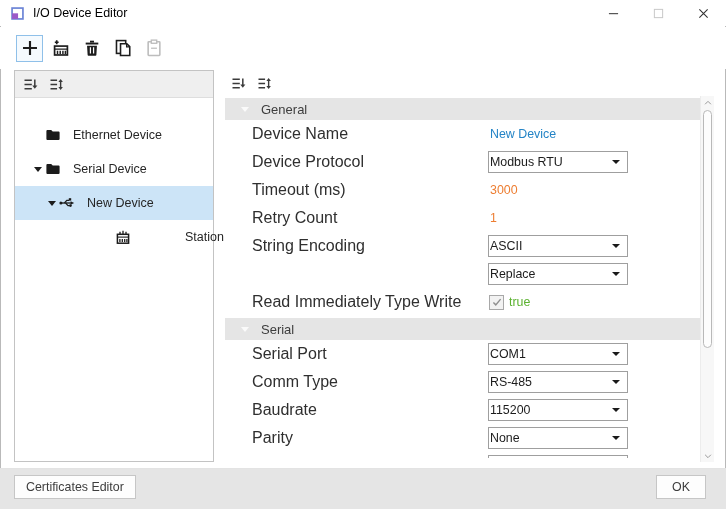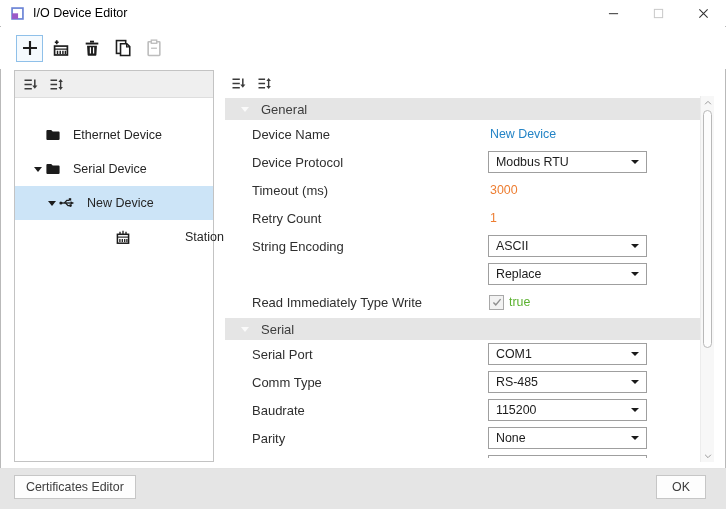--- a/index.html
+++ b/index.html
@@ -46,24 +46,24 @@
   .tree-label{margin-left:8px;white-space:nowrap;}
 
   
   .insp-panel{position:absolute;left:225px;top:70px;width:489px;height:392px;overflow:hidden;background:#fff;}
   .insp-toolbar{height:26px;display:flex;align-items:center;padding-left:6px;gap:11px;color:#3a3a3a;}
   .insp-content{position:absolute;top:26px;left:0;width:475px;bottom:4px;overflow:hidden;}
   .section-header{height:22px;margin-top:2px;display:flex;align-items:center;background:#e5e5e5;}
   .caret-light{width:0;height:0;border-left:4px solid transparent;border-right:4px solid transparent;border-top:5px solid #fafafa;margin-left:16px;}
   .section-title{margin-left:12px;font-size:13px;color:#3d3d3d;}
   .prop-row{height:28px;position:relative;}
-  .prop-label{position:absolute;left:27px;top:50%;transform:translateY(-50%);font-size:13px;color:#2f2f2f;white-space:nowrap;}
+  .prop-label{position:absolute;left:27px;top:50%;transform:translateY(-50%);font-size:16px;color:#2f2f2f;white-space:nowrap;}
   .prop-control{position:absolute;left:263px;top:0;width:168px;height:28px;display:flex;align-items:center;}
-  .dropdown{box-sizing:border-box;width:159px;height:22px;border:1px solid #9f9f9f;background:#fff;
-    display:flex;align-items:center;padding:0 7px;font-size:12.4px;color:#1c1c1c;position:relative;}
+  .dropdown{box-sizing:border-box;width:140px;height:22px;border:1px solid #9f9f9f;background:#fff;
+    display:flex;align-items:center;padding:0 1px;font-size:12.4px;color:#1c1c1c;position:relative;}
   .dd-caret{position:absolute;right:7px;top:50%;margin-top:-2px;width:0;height:0;
     border-left:4px solid transparent;border-right:4px solid transparent;border-top:4.5px solid #1a1a1a;}
   .value{font-size:12.4px;padding-left:2px;}
   .value.link{color:#2484c6;}
   .value.orange{color:#ed7d31;}
   .checkbox{box-sizing:border-box;width:15px;height:15px;border:1px solid #a8a8a8;background:#f2f2f2;
     display:flex;align-items:center;justify-content:center;margin-left:1px;}
   .checkbox svg{width:12px;height:12px;display:block;}
   .bool-true{margin-left:5px;font-size:12.4px;color:#5cb231;}
 

